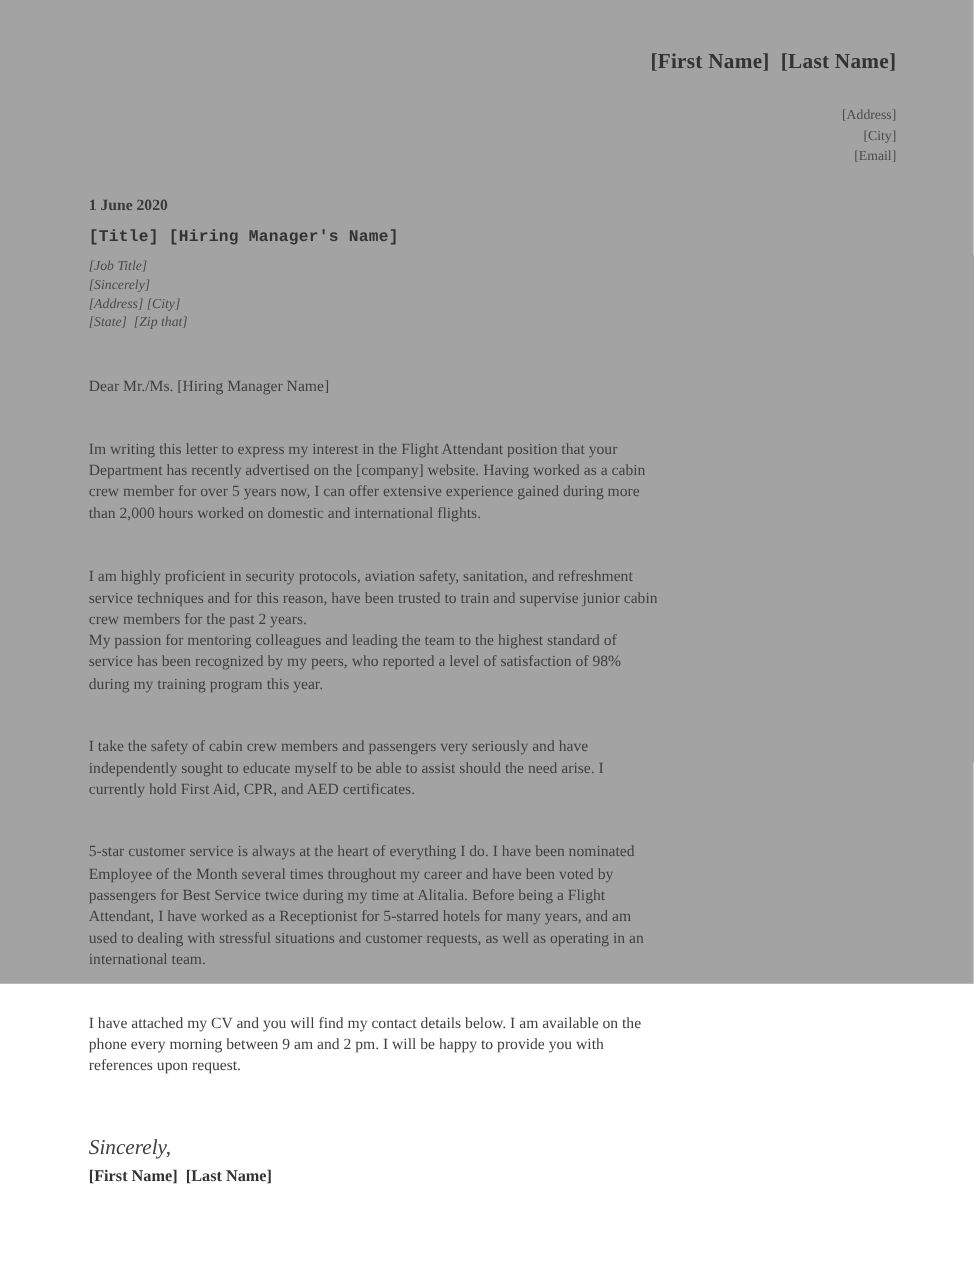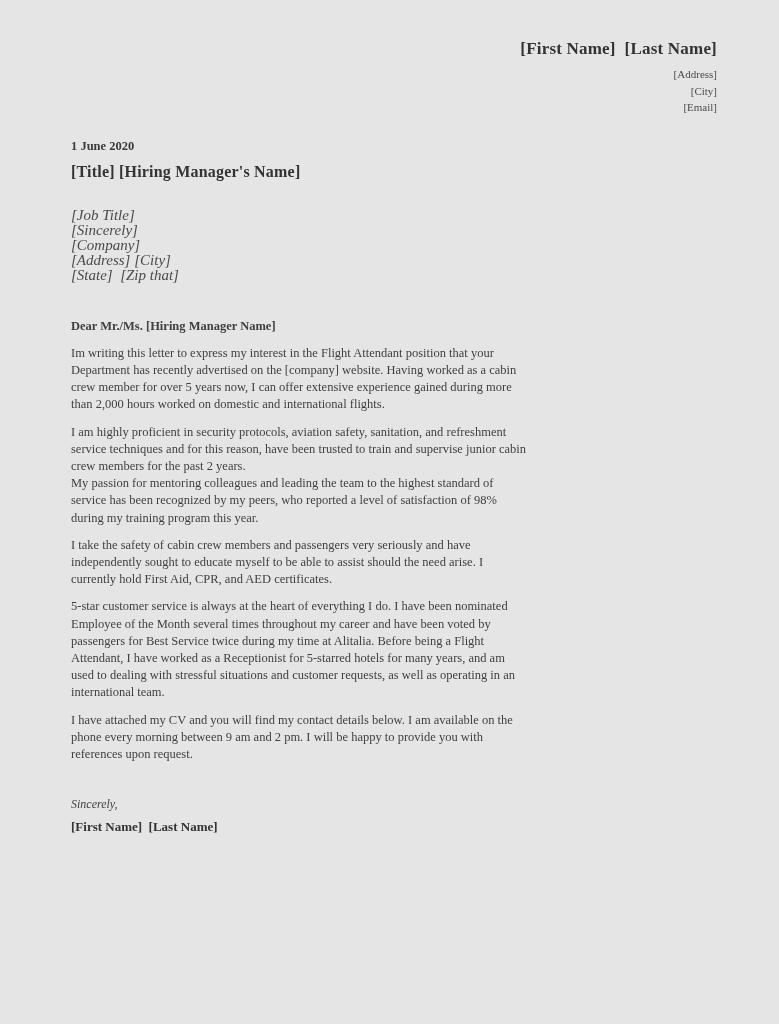--- a/index.html
+++ b/index.html
@@ -5,82 +5,83 @@
   * { margin: 0; padding: 0; box-sizing: border-box; }
   html, body {
     width: 779px;
     height: 1024px;
     background: #ffffff;
     font-family: "Liberation Serif", "DejaVu Serif", serif;
     overflow: hidden;
   }
   .page {
     width: 779px;
-    height: 1024px;
-    background: #e5e5e5;
+    height: 787px;
+    background: #a3a3a3;
     padding: 39px 62px 40px 71px;
     color: #3b3b3b;
   }
   .pre { white-space: pre-wrap; }
 
   
   .sender-header { text-align: right; }
   .sender-name {
     font-size: 17px;
     font-weight: bold;
     color: #333333;
     line-height: 20px;
     letter-spacing: 0.2px;
   }
   .sender-contact {
-    margin-top: 7px;
+    margin-top: 25px;
     font-size: 11px;
     color: #4a4a4a;
     line-height: 16.5px;
   }
 
   
   .letter-date {
     margin-top: 22px;
     font-size: 12.5px;
     font-weight: bold;
     color: #3a3a3a;
     line-height: 16px;
   }
   .recipient-title {
     margin-top: 7px;
-    font-size: 16px;
+    font-size: 13px;
     font-weight: bold;
     color: #333333;
     line-height: 22px;
     letter-spacing: 0.2px;
+    font-family: Liberation Mono, monospace;
   }
   .recipient-details {
-    margin-top: 25px;
-    font-size: 15px;
+    margin-top: 5px;
+    font-size: 11px;
     font-style: italic;
     color: #4a4a4a;
     line-height: 15px;
   }
 
   
   .letter-body {
     margin-top: 35px;
     max-width: 456px;
     font-size: 12.5px;
     line-height: 17.2px;
     color: #3f3f3f;
   }
-  .letter-body p { margin-top: 10px; }
-  .letter-body p.salutation { margin-top: 16px; font-weight: bold; }
+  .letter-body p { margin-top: 33px; }
+  .letter-body p.salutation { margin-top: 16px; }
 
   
   .closing {
-    margin-top: 33px;
-    font-size: 12px;
+    margin-top: 49px;
+    font-size: 17px;
     font-style: italic;
     color: #3f3f3f;
     line-height: 16px;
   }
   .signature {
     margin-top: 6px;
     font-size: 13px;
     font-weight: bold;
     color: #333333;
     line-height: 17px;
@@ -100,21 +101,20 @@
     </div>
   </div>
 
   <div class="letter-date">1 June 2020</div>
 
   <div class="recipient-title pre">[Title] [Hiring Manager's Name]</div>
 
   <div class="recipient-details">
     <div class="pre">[Job Title]</div>
     <div class="pre">[Sincerely]</div>
-    <div class="pre">[Company]</div>
     <div class="pre">[Address] [City]</div>
     <div class="pre">[State]  [Zip that]</div>
   </div>
 
   <div class="letter-body">
     <p class="salutation pre">Dear Mr./Ms. [Hiring Manager Name]</p>
     <p class="pre">Im writing this letter to express my interest in the Flight Attendant position that your Department has recently advertised on the [company] website. Having worked as a cabin crew member for over 5 years now, I can offer extensive experience gained during more than 2,000 hours worked on domestic and international flights.</p>
     <p class="pre">I am highly proficient in security protocols, aviation safety, sanitation, and refreshment service techniques and for this reason, have been trusted to train and supervise junior cabin crew members for the past 2 years.
 My passion for mentoring colleagues and leading the team to the highest standard of service has been recognized by my peers, who reported a level of satisfaction of 98% during my training program this year.</p>
     <p class="pre">I take the safety of cabin crew members and passengers very seriously and have independently sought to educate myself to be able to assist should the need arise. I currently hold First Aid, CPR, and AED certificates.</p>

